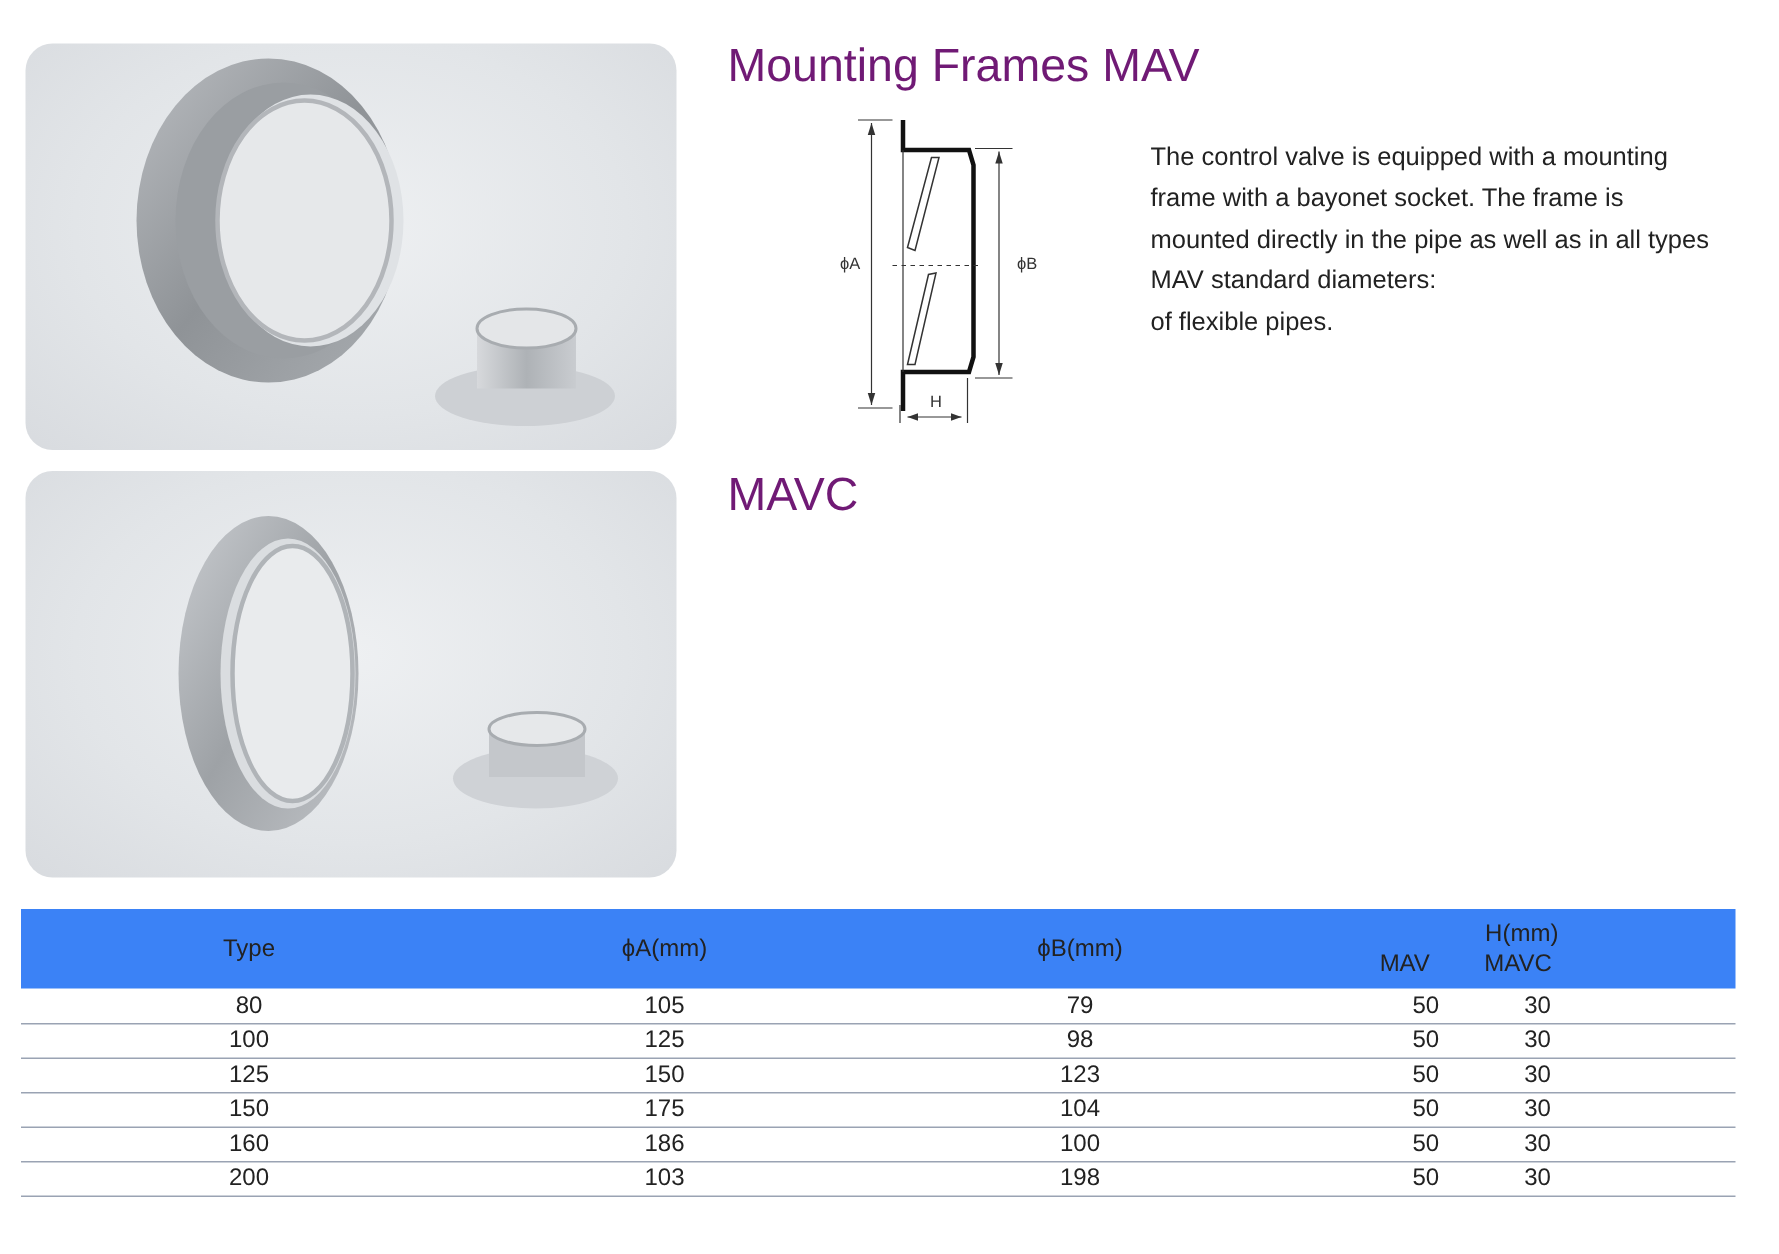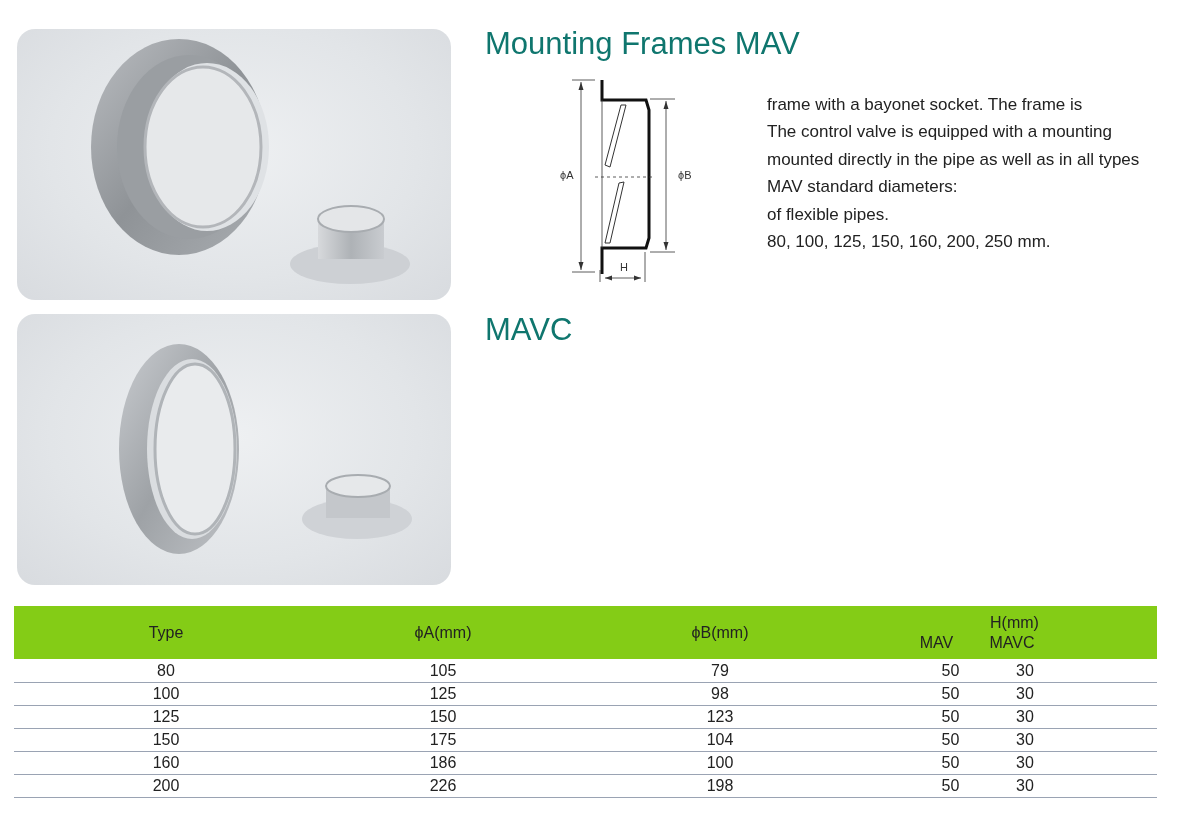--- a/index.html
+++ b/index.html
@@ -8,39 +8,39 @@
 
     .photo {
       position: absolute; left: 17px; width: 434px; border-radius: 18px;
       background: radial-gradient(ellipse at 50% 45%, #eef0f2 0%, #e2e5e8 60%, #d8dbdf 100%);
       overflow: hidden;
     }
     #photo1 { top: 29px; height: 271px; }
     #photo2 { top: 314px; height: 271px; }
 
     .title {
-      position: absolute; color: #0f766e; font-size: 31px; font-weight: normal;
+      position: absolute; color: #701a75; font-size: 31px; font-weight: normal;
       letter-spacing: 0px;
     }
     #title1 { left: 485px; top: 26px; }
     #title2 { left: 485px; top: 312px; }
 
     .desc {
       position: absolute; left: 767px; top: 91px; width: 415px;
       font-size: 17px; line-height: 27.4px; color: #222;
     }
     .desc div { white-space: nowrap; }
 
     #diagram { position: absolute; left: 550px; top: 70px; width: 160px; height: 220px; }
 
     table.spec {
       position: absolute; left: 14px; top: 606px; width: 1143px;
       border-collapse: collapse; font-size: 16px; color: #222;
     }
-    table.spec thead tr { background: #84cc16; }
+    table.spec thead tr { background: #3b82f6; }
     table.spec th { font-weight: normal; height: 53px; text-align: center; vertical-align: middle; }
     table.spec td { height: 23px; text-align: center; border-bottom: 1.5px solid #9aa3b3; padding-top: 1px; }
     .h-head { position: relative; }
     .h-head .h-top { display: block; line-height: 20px; }
     .h-head .h-sub { display: flex; justify-content: flex-start; padding-left: 32px; line-height: 20px; }
     .h-head .h-sub span { display: inline-block; }
     .col-type { width: 304px; }
     .col-a { width: 250px; }
     .col-b { width: 304px; }
     .col-h { width: 285px; }
@@ -125,26 +125,25 @@
 
   <line x1="50" y1="200" x2="50" y2="212" stroke="#333" stroke-width="0.8"></line>
   <line x1="95" y1="182" x2="95" y2="212" stroke="#333" stroke-width="0.8"></line>
   <line x1="55" y1="208" x2="91" y2="208" stroke="#333" stroke-width="0.8"></line>
   <polygon points="55,208 62,205.5 62,210.5" fill="#333"></polygon>
   <polygon points="91,208 84,205.5 84,210.5" fill="#333"></polygon>
   <text x="70" y="201" font-size="11" fill="#333" font-family="Liberation Sans, sans-serif">H</text>
 </svg>
 
 <div class="desc">
+  <div>The control valve is equipped with a mounting</div>
   <div>frame with a bayonet socket. The frame is</div>
-  <div>The control valve is equipped with a mounting</div>
   <div>mounted directly in the pipe as well as in all types</div>
   <div>MAV standard diameters:</div>
   <div>of flexible pipes.</div>
-  <div>80, 100, 125, 150, 160, 200, 250 mm.</div>
 </div>
 
 <h1 id="title2" class="title">MAVC</h1>
 
 <table class="spec">
   <thead>
     <tr>
       <th class="col-type">Type</th>
       <th class="col-a">ϕA(mm)</th>
       <th class="col-b">ϕB(mm)</th>
@@ -208,21 +207,21 @@
       <td>100</td>
       <td>
           <div class="hcell">
             <span>50</span>
             <span>30</span>
           </div>
         </td>
     </tr>
     <tr>
       <td>200</td>
-      <td>226</td>
+      <td>103</td>
       <td>198</td>
       <td>
           <div class="hcell">
             <span>50</span>
             <span>30</span>
           </div>
         </td>
     </tr>
   </tbody>
 </table>

